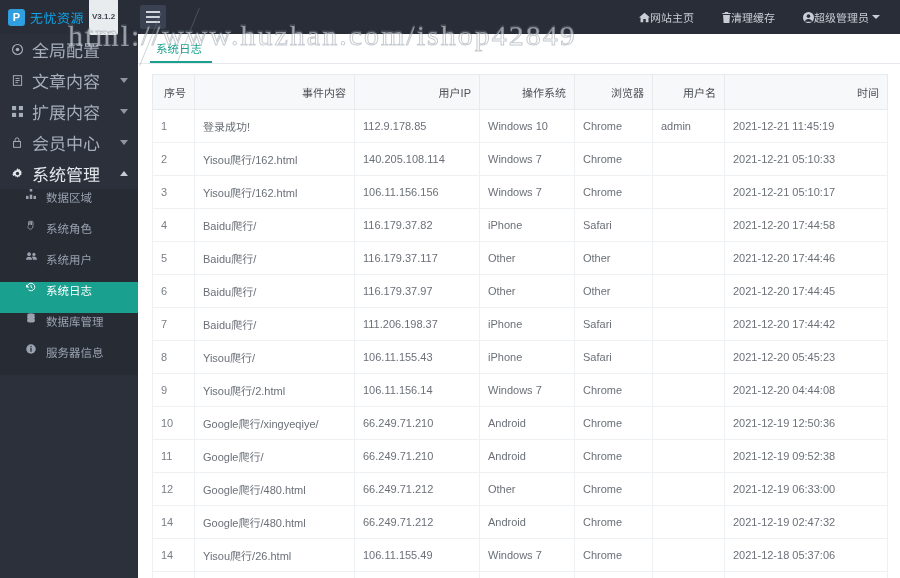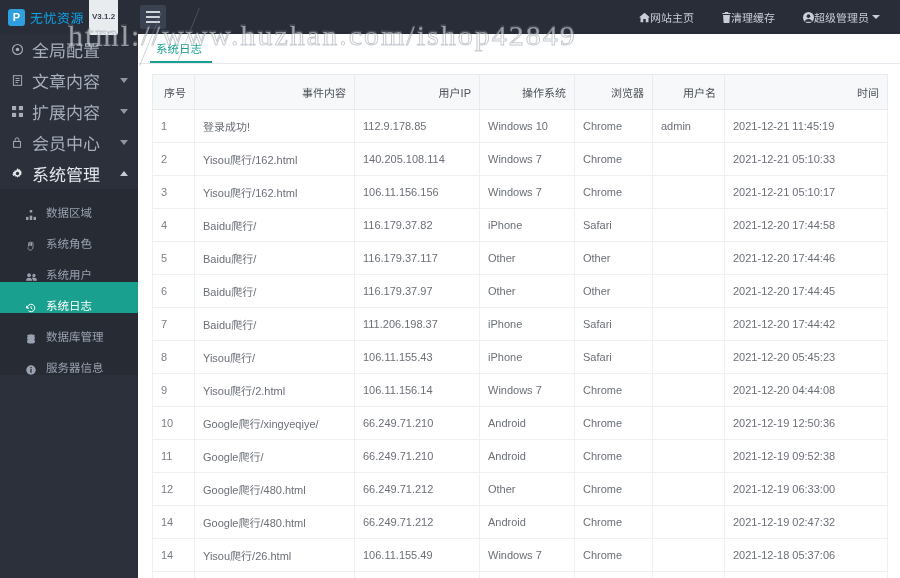--- a/index.html
+++ b/index.html
@@ -66,21 +66,21 @@
   .menu-item .mi-label{ flex:1 1 auto; padding-left:4px; white-space:nowrap; }
   .menu-item .mi-arrow{
     width:0;height:0;border-left:4px solid transparent;
     border-right:4px solid transparent;border-top:5px solid #8e96a4;
   }
   .menu-item .mi-arrow.up{
     border-top:none; border-bottom:5px solid #c6ccd6;
   }
   .submenu{ background:#262b34; }
   .sub-item{
-    height:31px; display:flex; align-items:flex-end; padding-left:26px;
+    height:31px; display:flex; align-items:flex-start; padding-left:26px;
     color:#9aa2b0; font-size:11.5px; cursor:pointer; gap:6px;
   }
   .sub-item .si-ico{ width:14px; flex:0 0 14px; display:flex; align-items:center; }
   .sub-item.active{ background:#1aa08f; color:#ffffff; }
   .sub-item.active .si-ico{ color:#ffffff; }
 
   
   .main{
     position:absolute; top:34px; left:138px; width:762px; height:544px;
     background:#ffffff; overflow:hidden;

